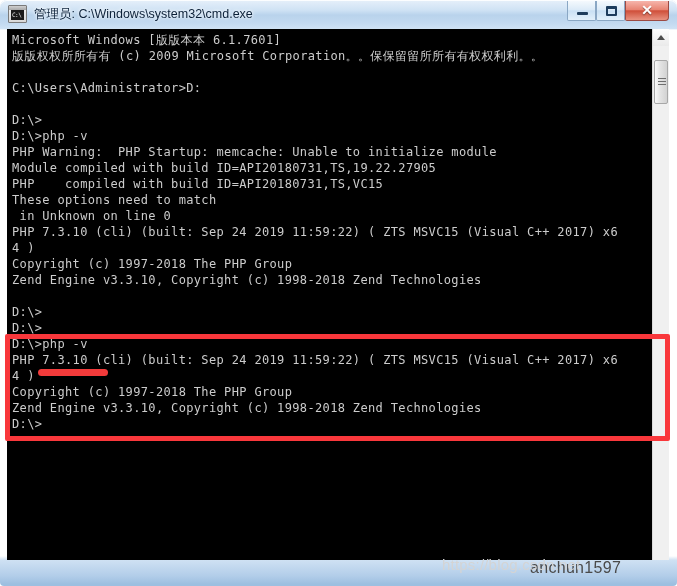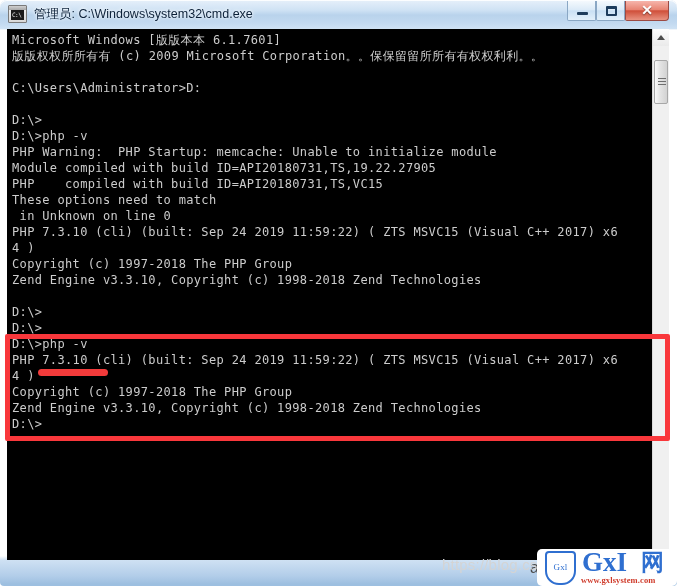--- a/index.html
+++ b/index.html
@@ -334,23 +334,14 @@
       </div>
     </div>
   </div>
 
   <div id="red-box"></div>
   <div id="red-stroke"></div>
 
   <div id="watermark-faint">anchun1597</div>
   <div id="watermark">https://blog.csdn.net</div>
 
-  <div id="gxl-logo">
-    <div id="gxl-shield">
-      <span class="sh"></span>
-      <span class="txt">Gxl</span>
-    </div>
-    <div id="gxl-word">GxI</div>
-    <div id="gxl-cn">网</div>
-    <div id="gxl-url">www.gxlsystem.com</div>
-  </div>
 
 </div>
 
 </body></html>

